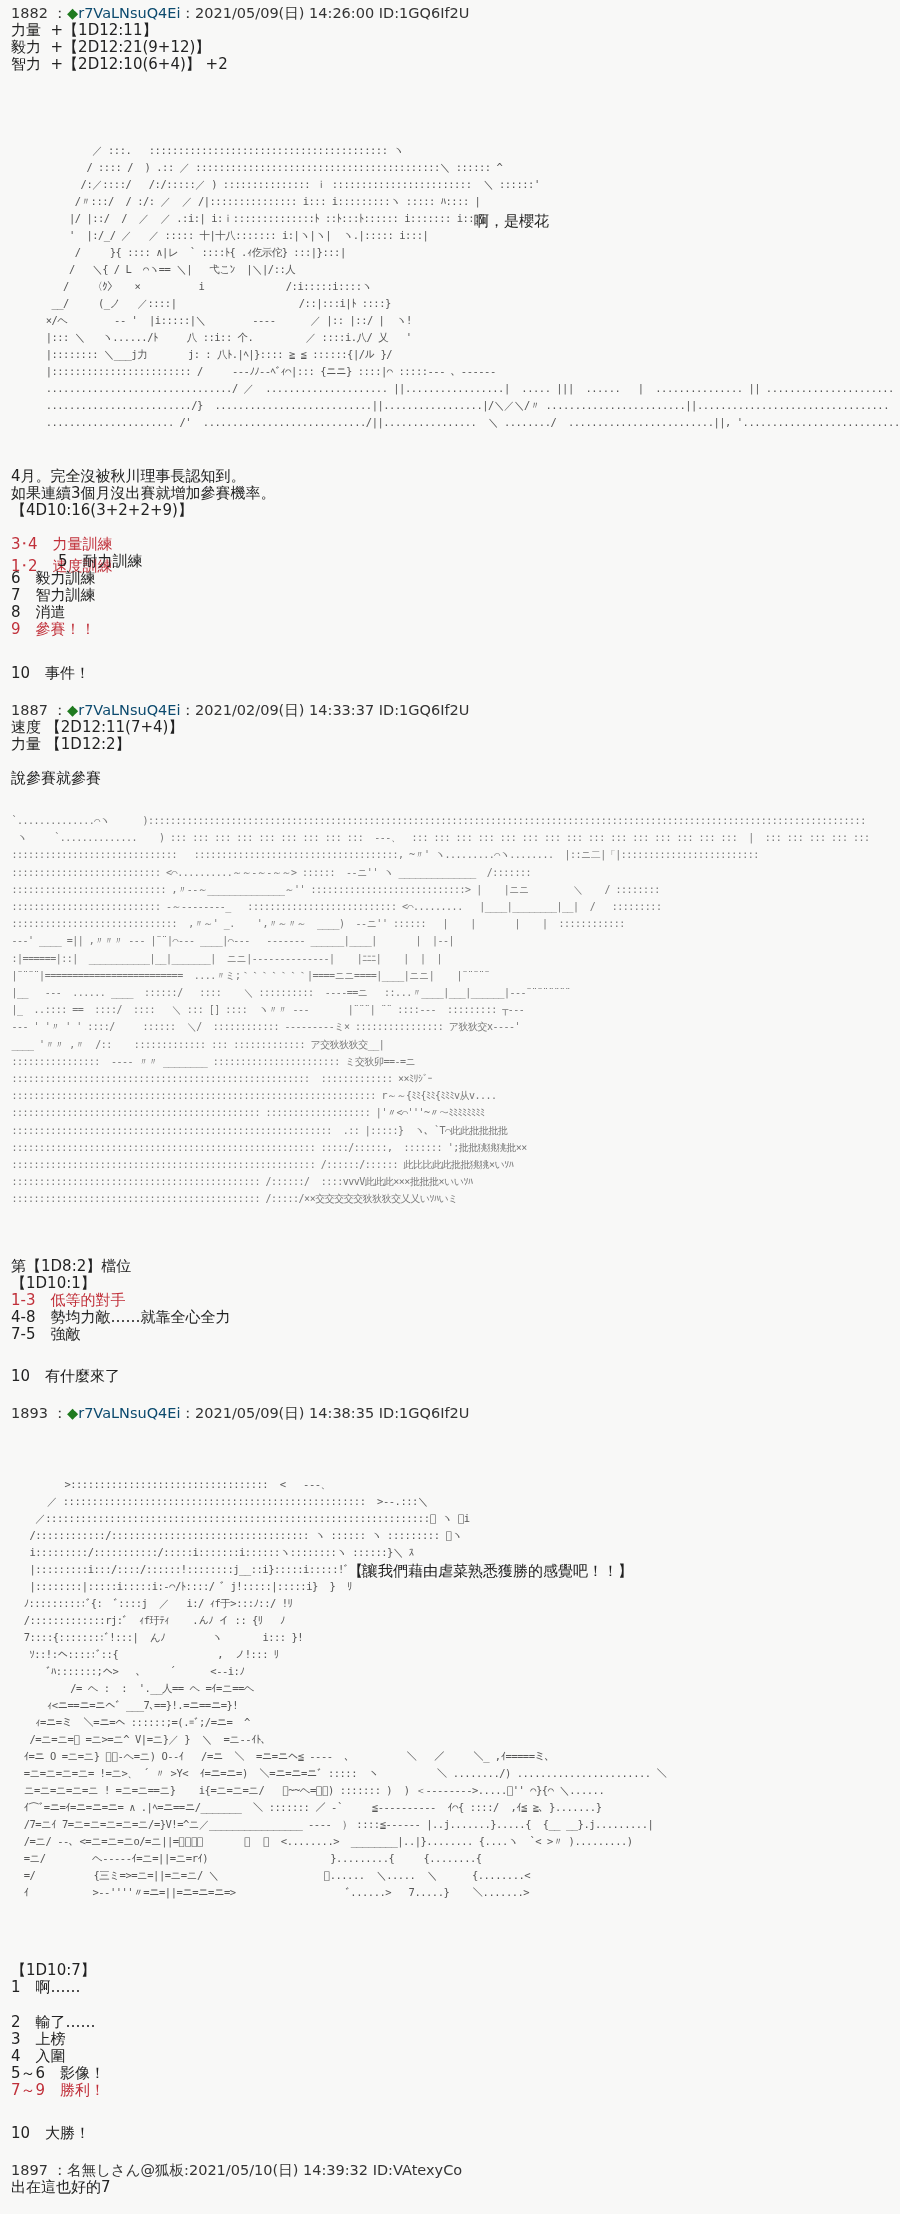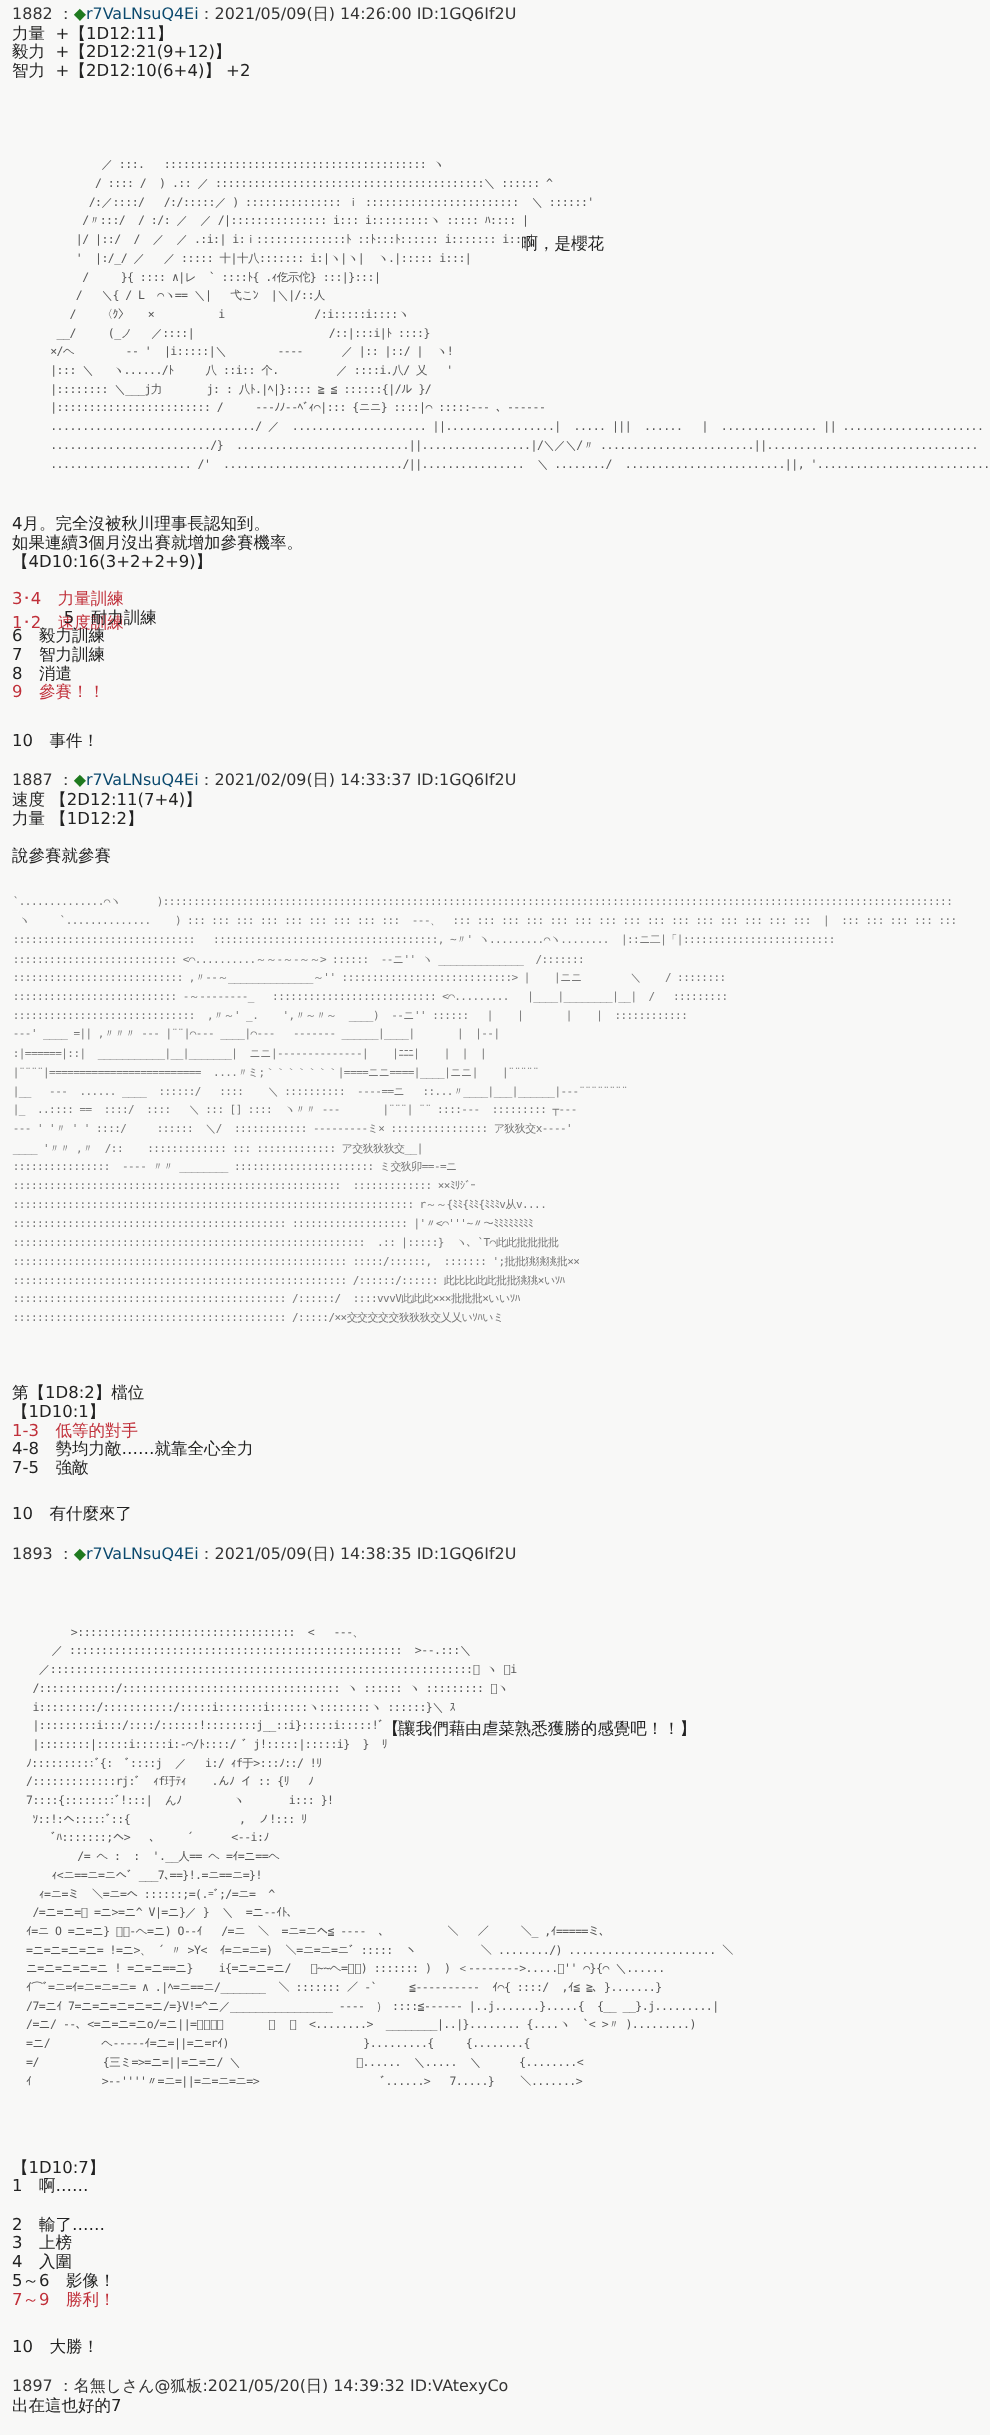--- a/index.html
+++ b/index.html
@@ -134,15 +134,15 @@
   <div class="line" style="top:1979px;">1　啊……</div>
   <div class="line" style="top:2014px;">2　輸了……</div>
   <div class="line" style="top:2031px;">3　上榜</div>
   <div class="line" style="top:2048px;">4　入圍</div>
   <div class="line" style="top:2065px;">5～6　影像！</div>
   <div class="line red" style="top:2082px;">7～9　勝利！</div>
   <div class="line" style="top:2125px;">10　大勝！</div>
 </div>
 
 <div class="post">
-  <div class="line hdr" style="top:2162px;"><span>1897</span> <span>：</span><span>名無しさん@狐板</span><span>:2021/05/20(日) 14:39:32 ID:VAtexyCo</span></div>
+  <div class="line hdr" style="top:2162px;"><span>1897</span> <span>：</span><span>名無しさん@狐板</span><span>:2021/05/10(日) 14:39:32 ID:VAtexyCo</span></div>
   <div class="line" style="top:2179px;">出在這也好的7</div>
 </div>
 
 </body></html>

